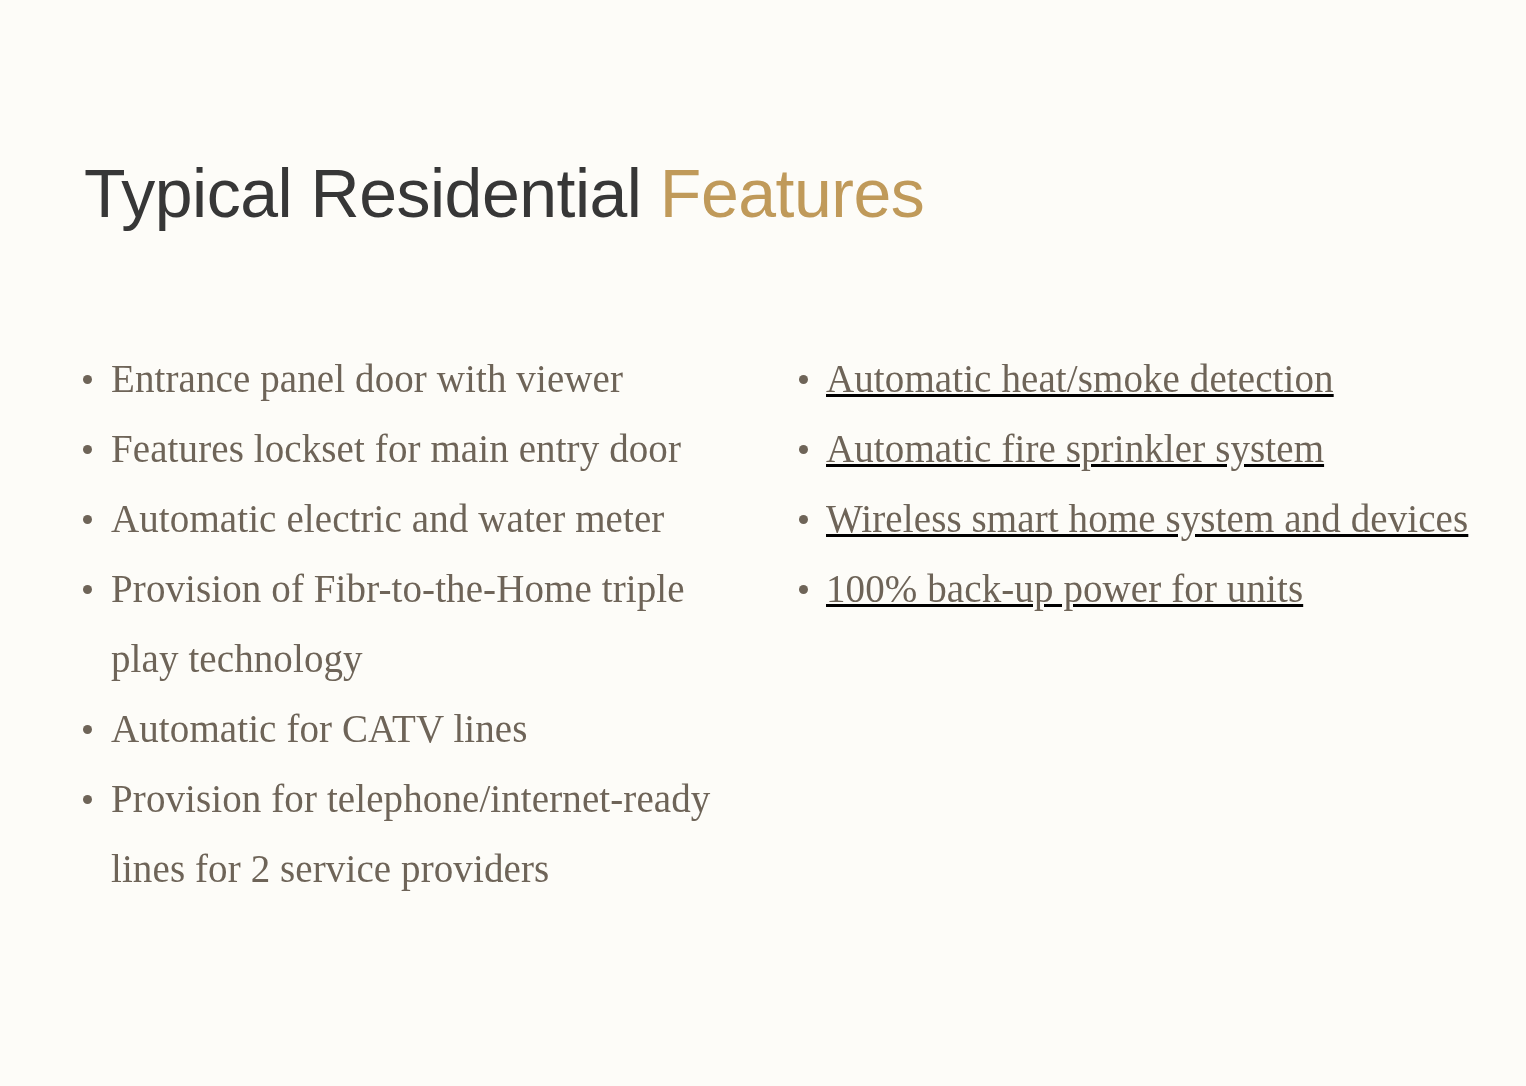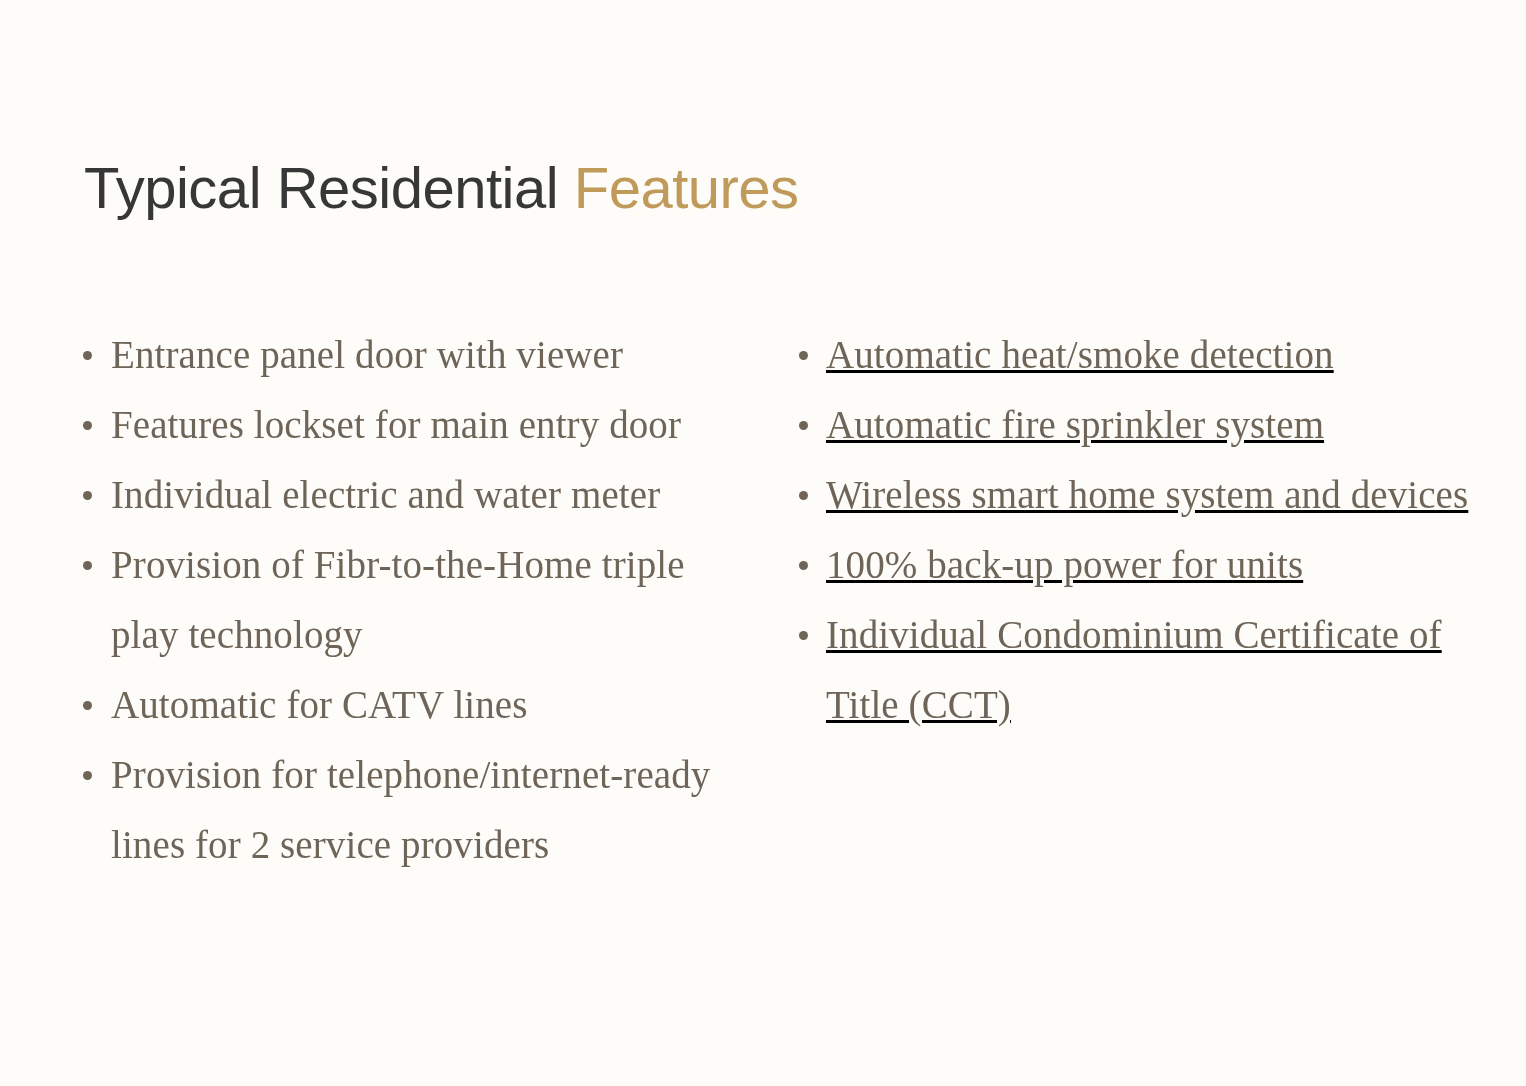--- a/index.html
+++ b/index.html
@@ -26,38 +26,38 @@
   
   .title-block {
     position: absolute;
     left: 84px;
     top: 158px;
     width: 1380px;
     white-space: nowrap;
   }
   .title {
     font-family: "Liberation Sans", sans-serif;
-    font-size: 58px;
+    font-size: 68px;
     line-height: 1.05;
     font-weight: 500;
     letter-spacing: -0.5px;
     margin: 0;
   }
   .title-primary {
     color: #373737;
   }
   .title-accent {
     color: #c09a5a;
   }
 
   
   .columns {
     position: absolute;
     left: 0;
-    top: 320px;
+    top: 344px;
     width: 1526px;
     display: flex;
     align-items: flex-start;
   }
   .column {
     box-sizing: border-box;
   }
   .column-left {
     width: 780px;
     padding-left: 78px;
@@ -122,21 +122,21 @@
         <li class="feature-item">
           <span class="bullet-dot"></span>
           <span class="feature-text">Entrance panel door with viewer</span>
         </li>
         <li class="feature-item">
           <span class="bullet-dot"></span>
           <span class="feature-text">Features lockset for main entry door</span>
         </li>
         <li class="feature-item">
           <span class="bullet-dot"></span>
-          <span class="feature-text">Individual electric and water meter</span>
+          <span class="feature-text">Automatic electric and water meter</span>
         </li>
         <li class="feature-item">
           <span class="bullet-dot"></span>
           <span class="feature-text">Provision of Fibr-to-the-Home triple play technology</span>
         </li>
         <li class="feature-item">
           <span class="bullet-dot"></span>
           <span class="feature-text">Automatic for CATV lines</span>
         </li>
         <li class="feature-item">
@@ -157,21 +157,17 @@
           <span class="feature-text">Automatic fire sprinkler system</span>
         </li>
         <li class="feature-item">
           <span class="bullet-dot"></span>
           <span class="feature-text">Wireless smart home system and devices</span>
         </li>
         <li class="feature-item">
           <span class="bullet-dot"></span>
           <span class="feature-text">100% back-up power for units</span>
         </li>
-        <li class="feature-item">
-          <span class="bullet-dot"></span>
-          <span class="feature-text">Individual Condominium Certificate of Title (CCT)</span>
-        </li>
       </ul>
     </div>
 
   </div>
 </div>
 
 </body></html>

